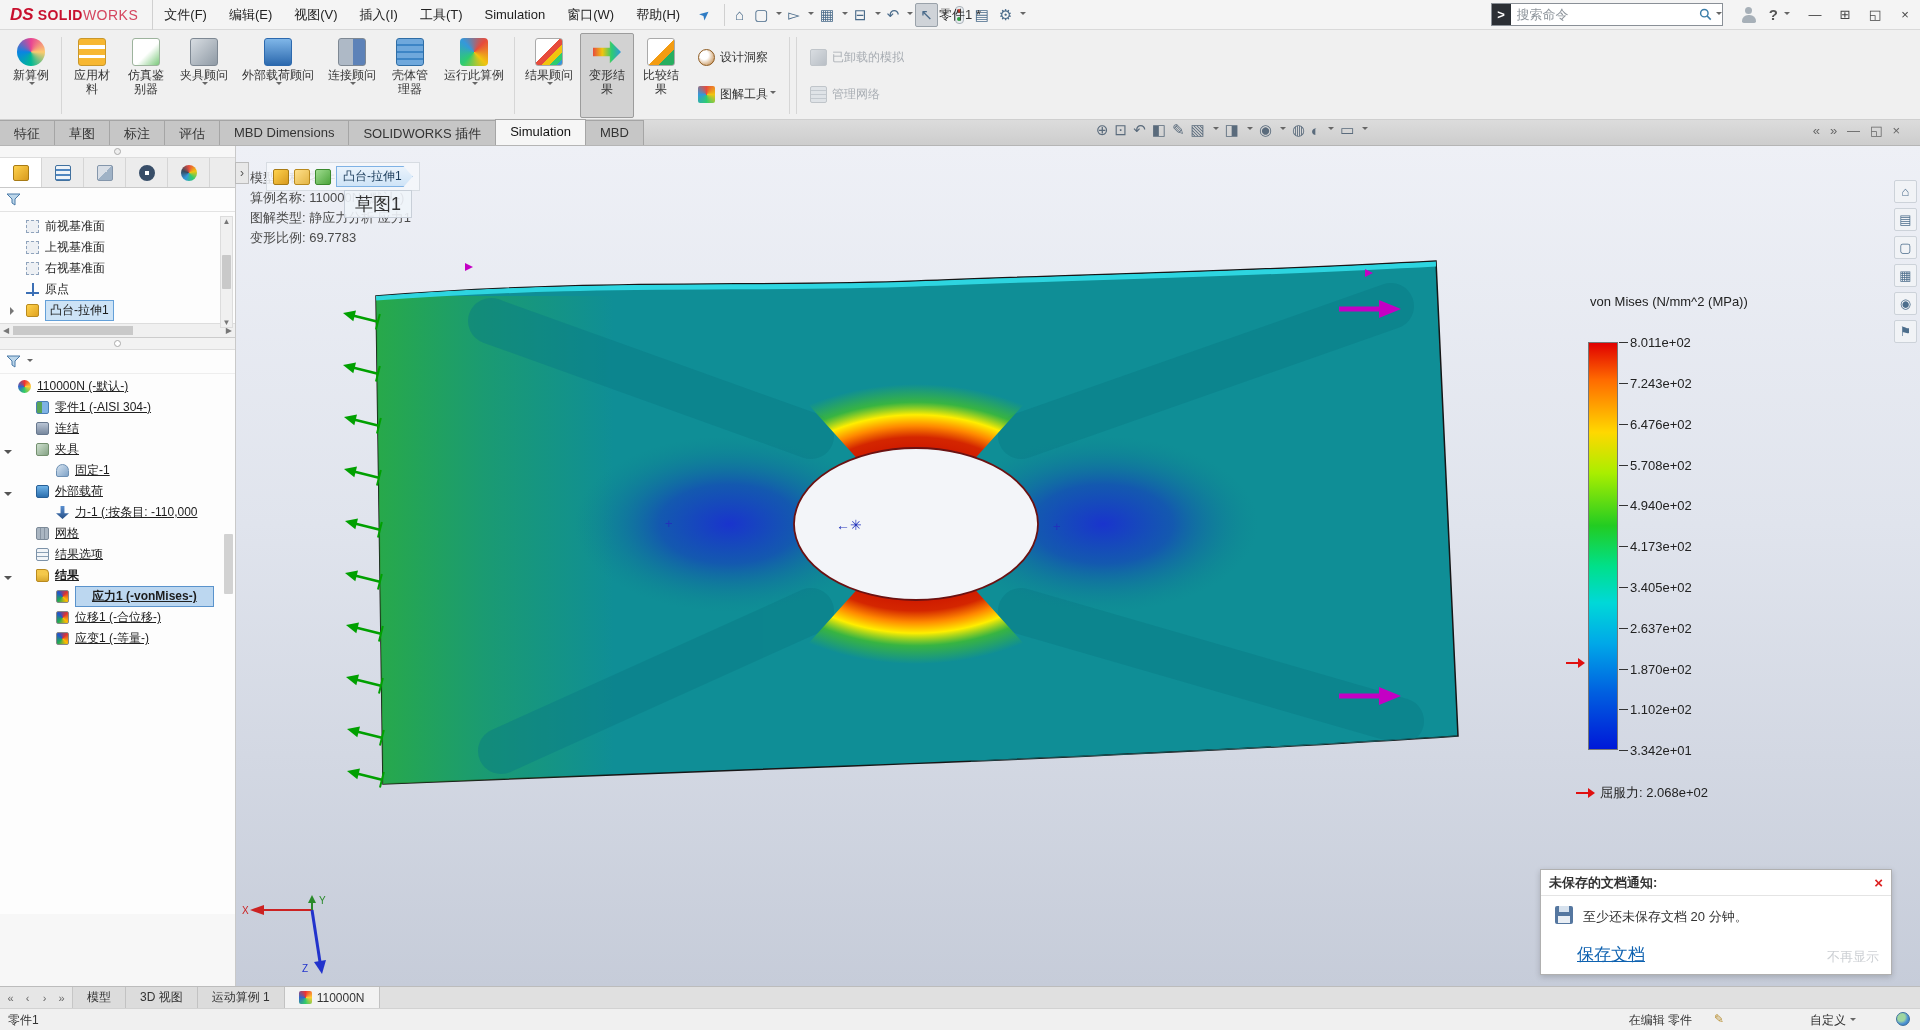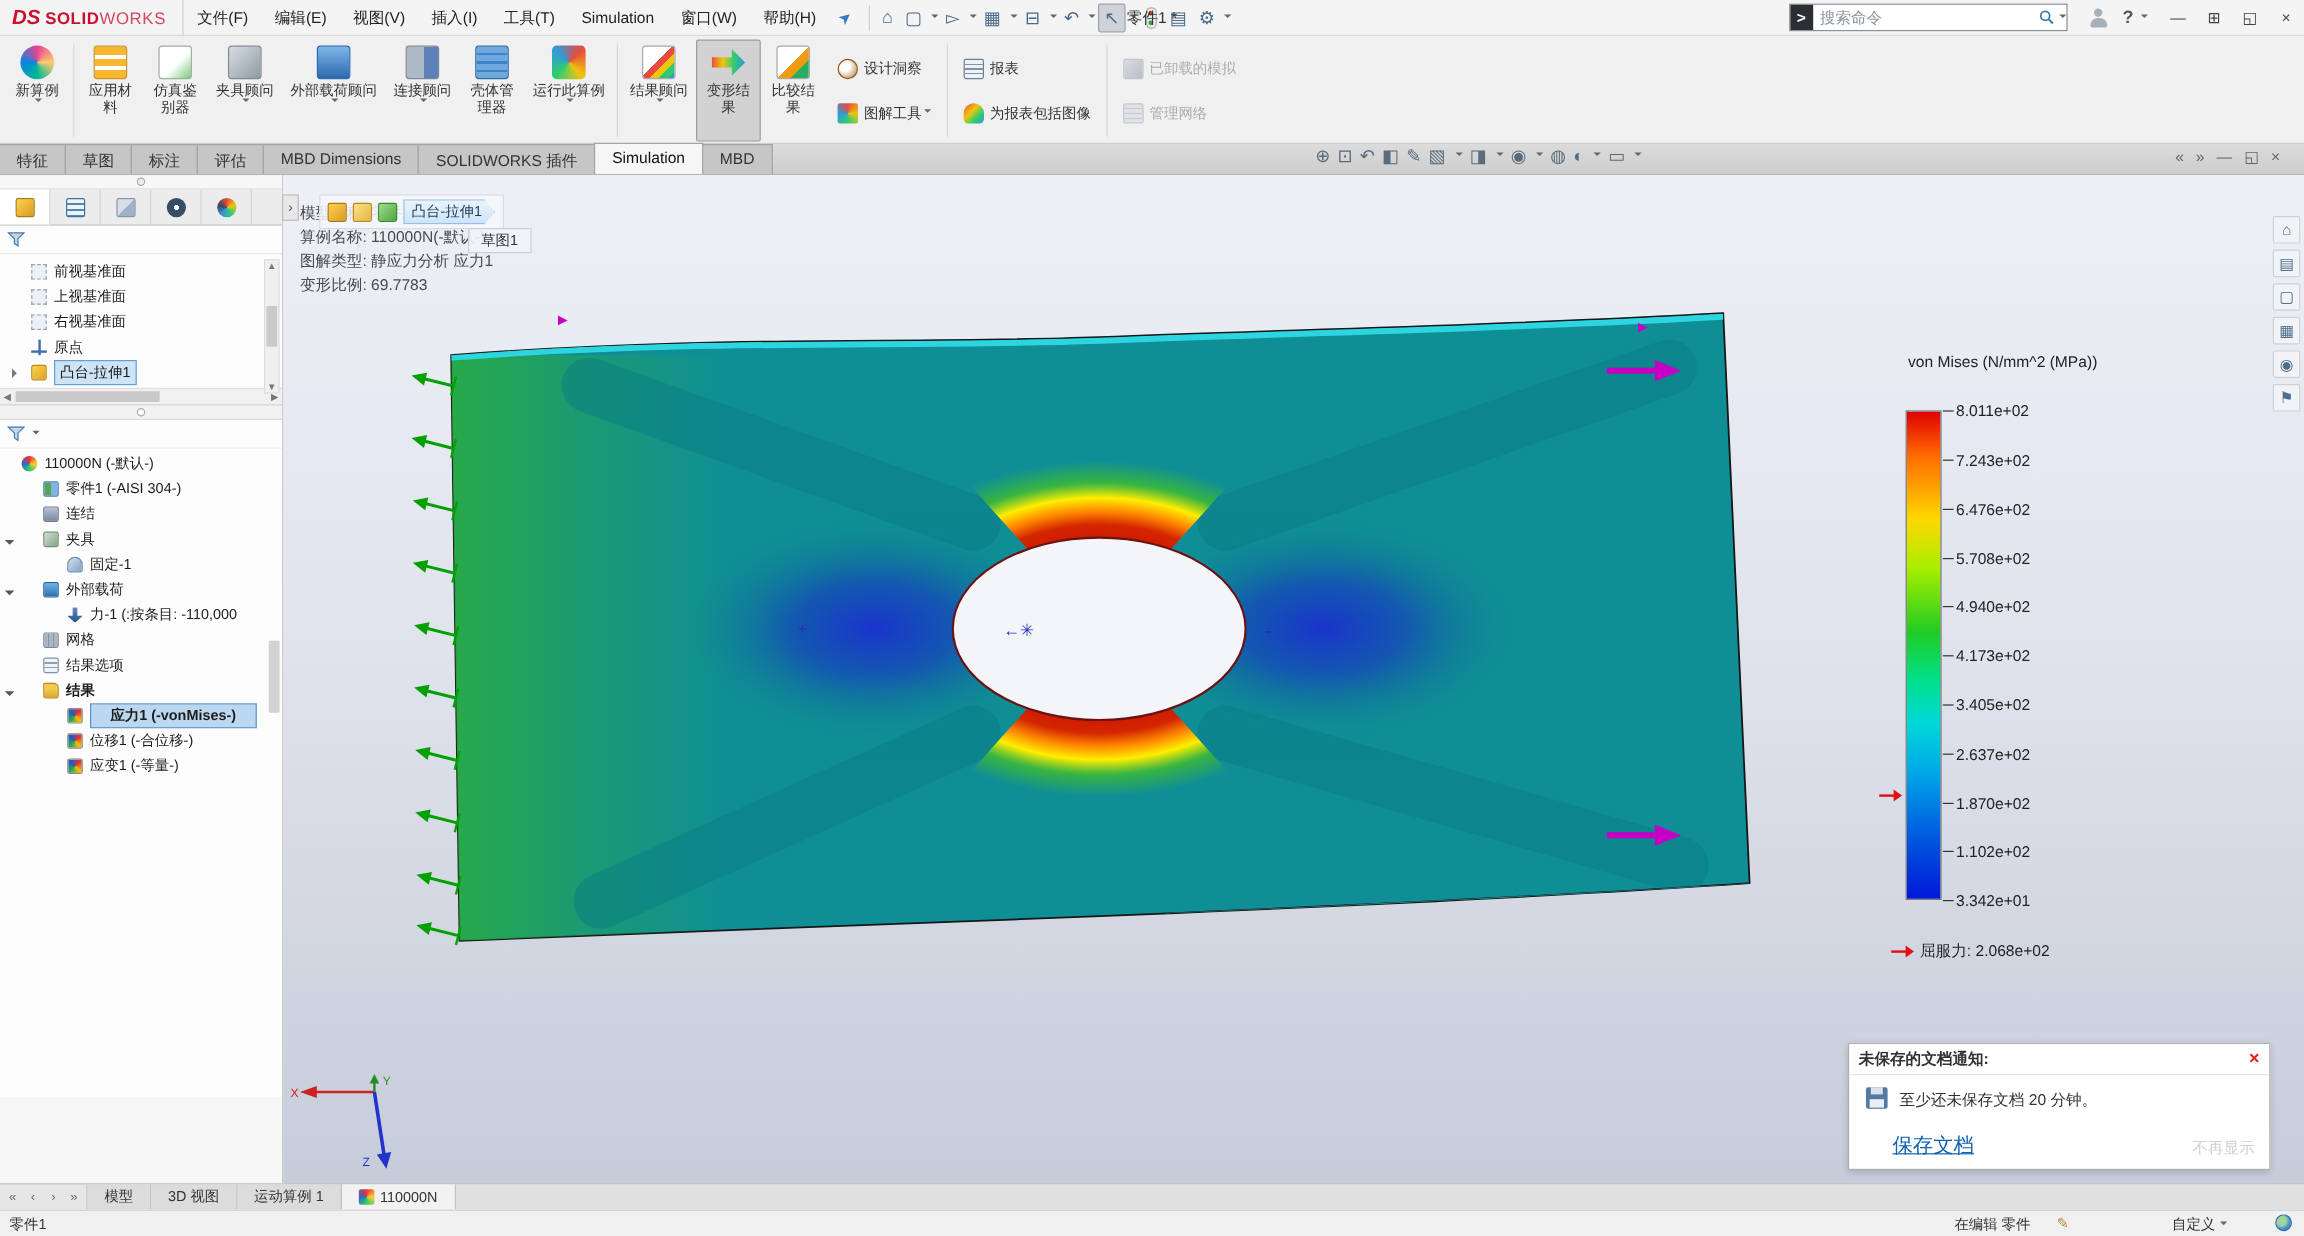--- a/index.html
+++ b/index.html
@@ -124,37 +124,37 @@
   .tw { width:0; height:0; border:4px solid transparent; display:inline-block; }
   .tw-down { border-top-color:#555; margin-top:4px; }
   .tw-right { border-left-color:#777; margin-left:2px; }
   .vscroll { position:absolute; right:2px; top:4px; width:13px; height:112px; background:#f0f0f0; border:1px solid #dcdcdc; display:flex; flex-direction:column; align-items:center; justify-content:space-between; font-size:8px; color:#777; }
   .vthumb { width:9px; height:34px; background:#c9c9c9; border-radius:1px; }
   .lp-hscroll { height:15px; background:#f0f0f0; border-top:1px solid #ddd; border-bottom:1px solid #ccc; display:flex; align-items:center; justify-content:space-between; font-size:8px; color:#777; padding:0 3px; }
   .hthumb { height:9px; flex:0 0 120px; background:#c9c9c9; margin-right:auto; margin-left:4px; }
   .lp-split { height:12px; display:flex; align-items:center; justify-content:center; background:#f2f2f2; border-bottom:1px solid #ddd; }
   .lp-split i { width:7px; height:7px; border:1px solid #aaa; border-radius:50%; background:#fff; }
   .lp-filter2 { height:24px; display:flex; align-items:center; gap:4px; padding-left:6px; background:#fdfdfd; border-bottom:1px solid #eee; }
-  .studywrap { background:#fdfdfd; position:relative; padding-top:2px; height:540px; }
+  .studywrap { background:#fdfdfd; position:relative; padding-top:2px; height:540px;text-decoration:underline; }
   .srow { height:21px; display:flex; align-items:center; position:relative; white-space:nowrap; cursor:default; overflow:hidden; }
   .ind0 { padding-left:18px; } .ind1 { padding-left:36px; } .ind2 { padding-left:56px; }
   .srow .tw { position:absolute; left:4px; top:7px; }
   .srow.sel .tlabel { background:#bcd7f0; border:1px solid #5a93cc; padding:1px 16px; font-weight:bold; }
   .svthumb { position:absolute; right:2px; top:160px; width:9px; height:60px; background:#d2d2d2; border-radius:1px; }
 
   
   .viewport { flex:1; position:relative; background:linear-gradient(180deg,#eef0f6 0%,#e0e4ed 45%,#c6ccd9 100%); overflow:hidden; }
   .anno { position:absolute; left:14px; top:22px; font-size:13px; color:#4a4a4a; line-height:20px; z-index:1; }
   .breadcrumb { position:absolute; left:30px; top:16px; z-index:2; display:flex; align-items:center; background:rgba(245,247,250,.85); border:1px solid #d7dce2; padding:3px 6px; gap:5px; }
   .bc-chip { width:16px; height:16px; border-radius:2px; }
   .bc-part { background:linear-gradient(135deg,#ffd24d,#d89a1e); border:1px solid #a87b15; }
   .bc-body { background:linear-gradient(135deg,#ffe08a,#e3b545); border:1px solid #b98a1e; }
   .bc-feat { background:linear-gradient(135deg,#9fdc8f,#4da53c); border:1px solid #3c8a2e; }
   .bc-tag { background:linear-gradient(180deg,#eaf3fc,#cfe4f7); border:1px solid #7fb2e5; padding:1px 10px 1px 6px; font-size:12px; color:#1c3d5c; clip-path:polygon(0 0,88% 0,100% 50%,88% 100%,0 100%); }
-  .bc-sub { position:absolute; left:108px; top:44px; z-index:2; background:rgba(240,244,249,.9); border:1px solid #c8cfd8; padding:1px 10px; font-size:12px; color:#333;margin-left:46px; }
+  .bc-sub { position:absolute; left:108px; top:44px; z-index:2; background:rgba(240,244,249,.9); border:1px solid #c8cfd8; padding:1px 10px; font-size:18px; color:#333; }
 
   .legend { position:absolute; left:1336px; top:140px; width:312px; height:560px; z-index:1; }
   .legend-title { position:absolute; left:18px; top:8px; font-size:13px; color:#222; }
   .lbar { position:absolute; left:16px; top:56px; width:30px; height:408px; border:1px solid #777;
     background:linear-gradient(180deg,#e00000 0%,#ff6a00 9%,#ffd800 22%,#aaee00 32%,#22cc22 45%,#00e08a 55%,#00d8d8 64%,#00a8e8 74%,#0060e0 86%,#0018d8 100%); }
   .ltick { position:absolute; left:58px; font-size:13px; color:#222; }
   .ldash { position:absolute; left:47px; width:9px; height:1px; background:#333; }
   .yield-marker { position:absolute; left:-6px; top:371px; }
   .rarr { display:inline-block; position:relative; width:20px; height:10px; }
   .rarr::before { content:""; position:absolute; left:0; top:4px; width:13px; height:2px; background:#e01010; }
@@ -337,30 +337,20 @@
         <span class="ric-sm ric-insight"></span>
         <span class="rslabel">设计洞察</span>
       </div>
       <div class="rsmall">
         <span class="ric-sm ric-plottool"></span>
         <span class="rslabel">图解工具</span>
         <span class="caret"></span>
       </div>
     </div>
     <div class="rsep"></div>
-    <div class="rcol">
-      <div class="rsmall">
-        <span class="ric-sm ric-report"></span>
-        <span class="rslabel">报表</span>
-      </div>
-      <div class="rsmall">
-        <span class="ric-sm ric-image"></span>
-        <span class="rslabel">为报表包括图像</span>
-      </div>
-    </div>
     <div class="rsep"></div>
     <div class="rcol">
       <div class="rsmall disabled">
         <span class="ric-sm ric-offload"></span>
         <span class="rslabel">已卸载的模拟</span>
       </div>
       <div class="rsmall disabled">
         <span class="ric-sm ric-network"></span>
         <span class="rslabel">管理网络</span>
       </div>

